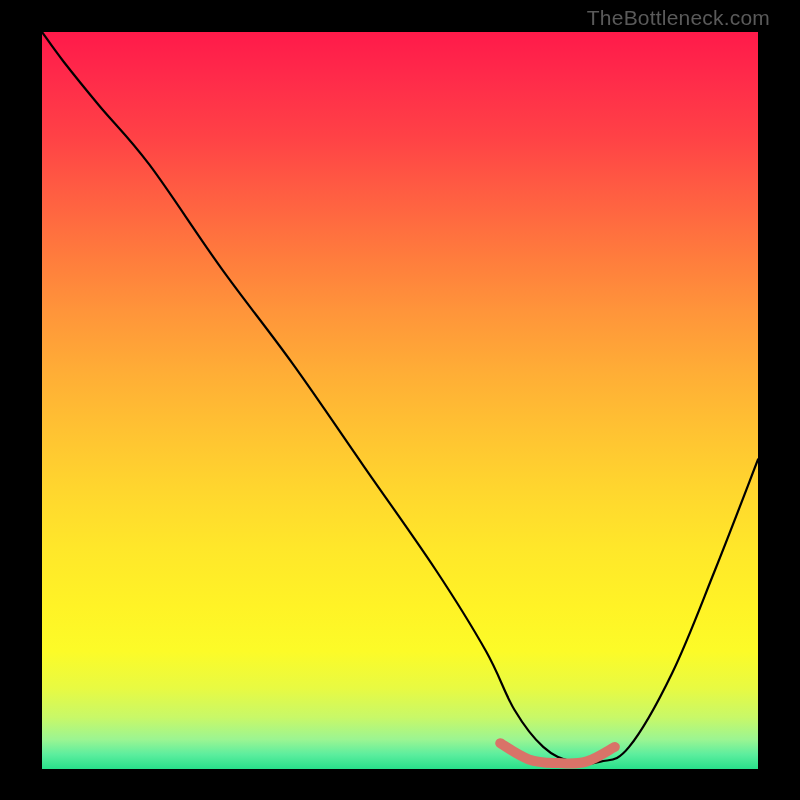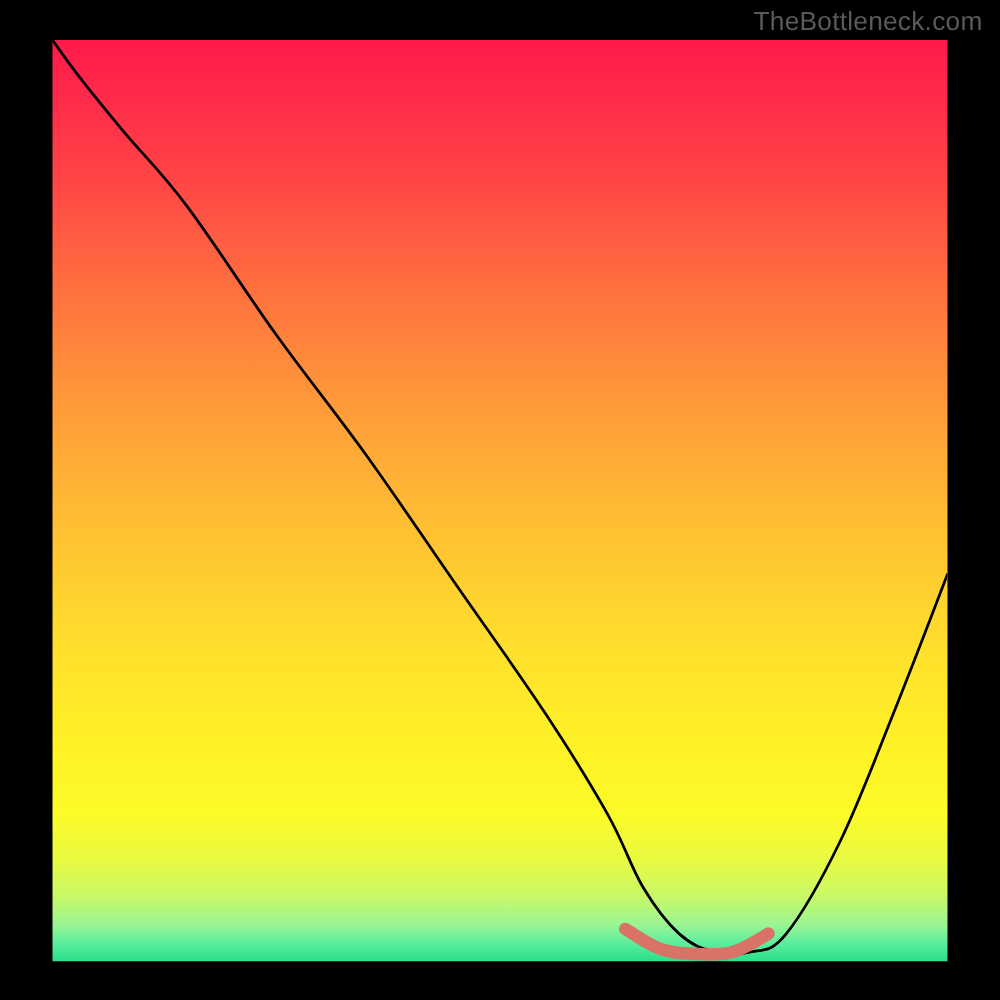--- a/index.html
+++ b/index.html
@@ -7,21 +7,21 @@
     width: 800px;
     height: 800px;
     background: #000;
     position: relative;
     font-family: Arial, sans-serif;
     overflow: hidden;
   }
   .watermark {
     position: absolute;
     top: 6px;
-    right: 14px;
+    right: 30px;
     color: #5a5a5a;
     font-size: 21px;
     font-weight: 500;
     letter-spacing: 0.2px;
     z-index: 10;
   }
   .plot-area {
     position: absolute;
     left: 42px;
     top: 32px;

